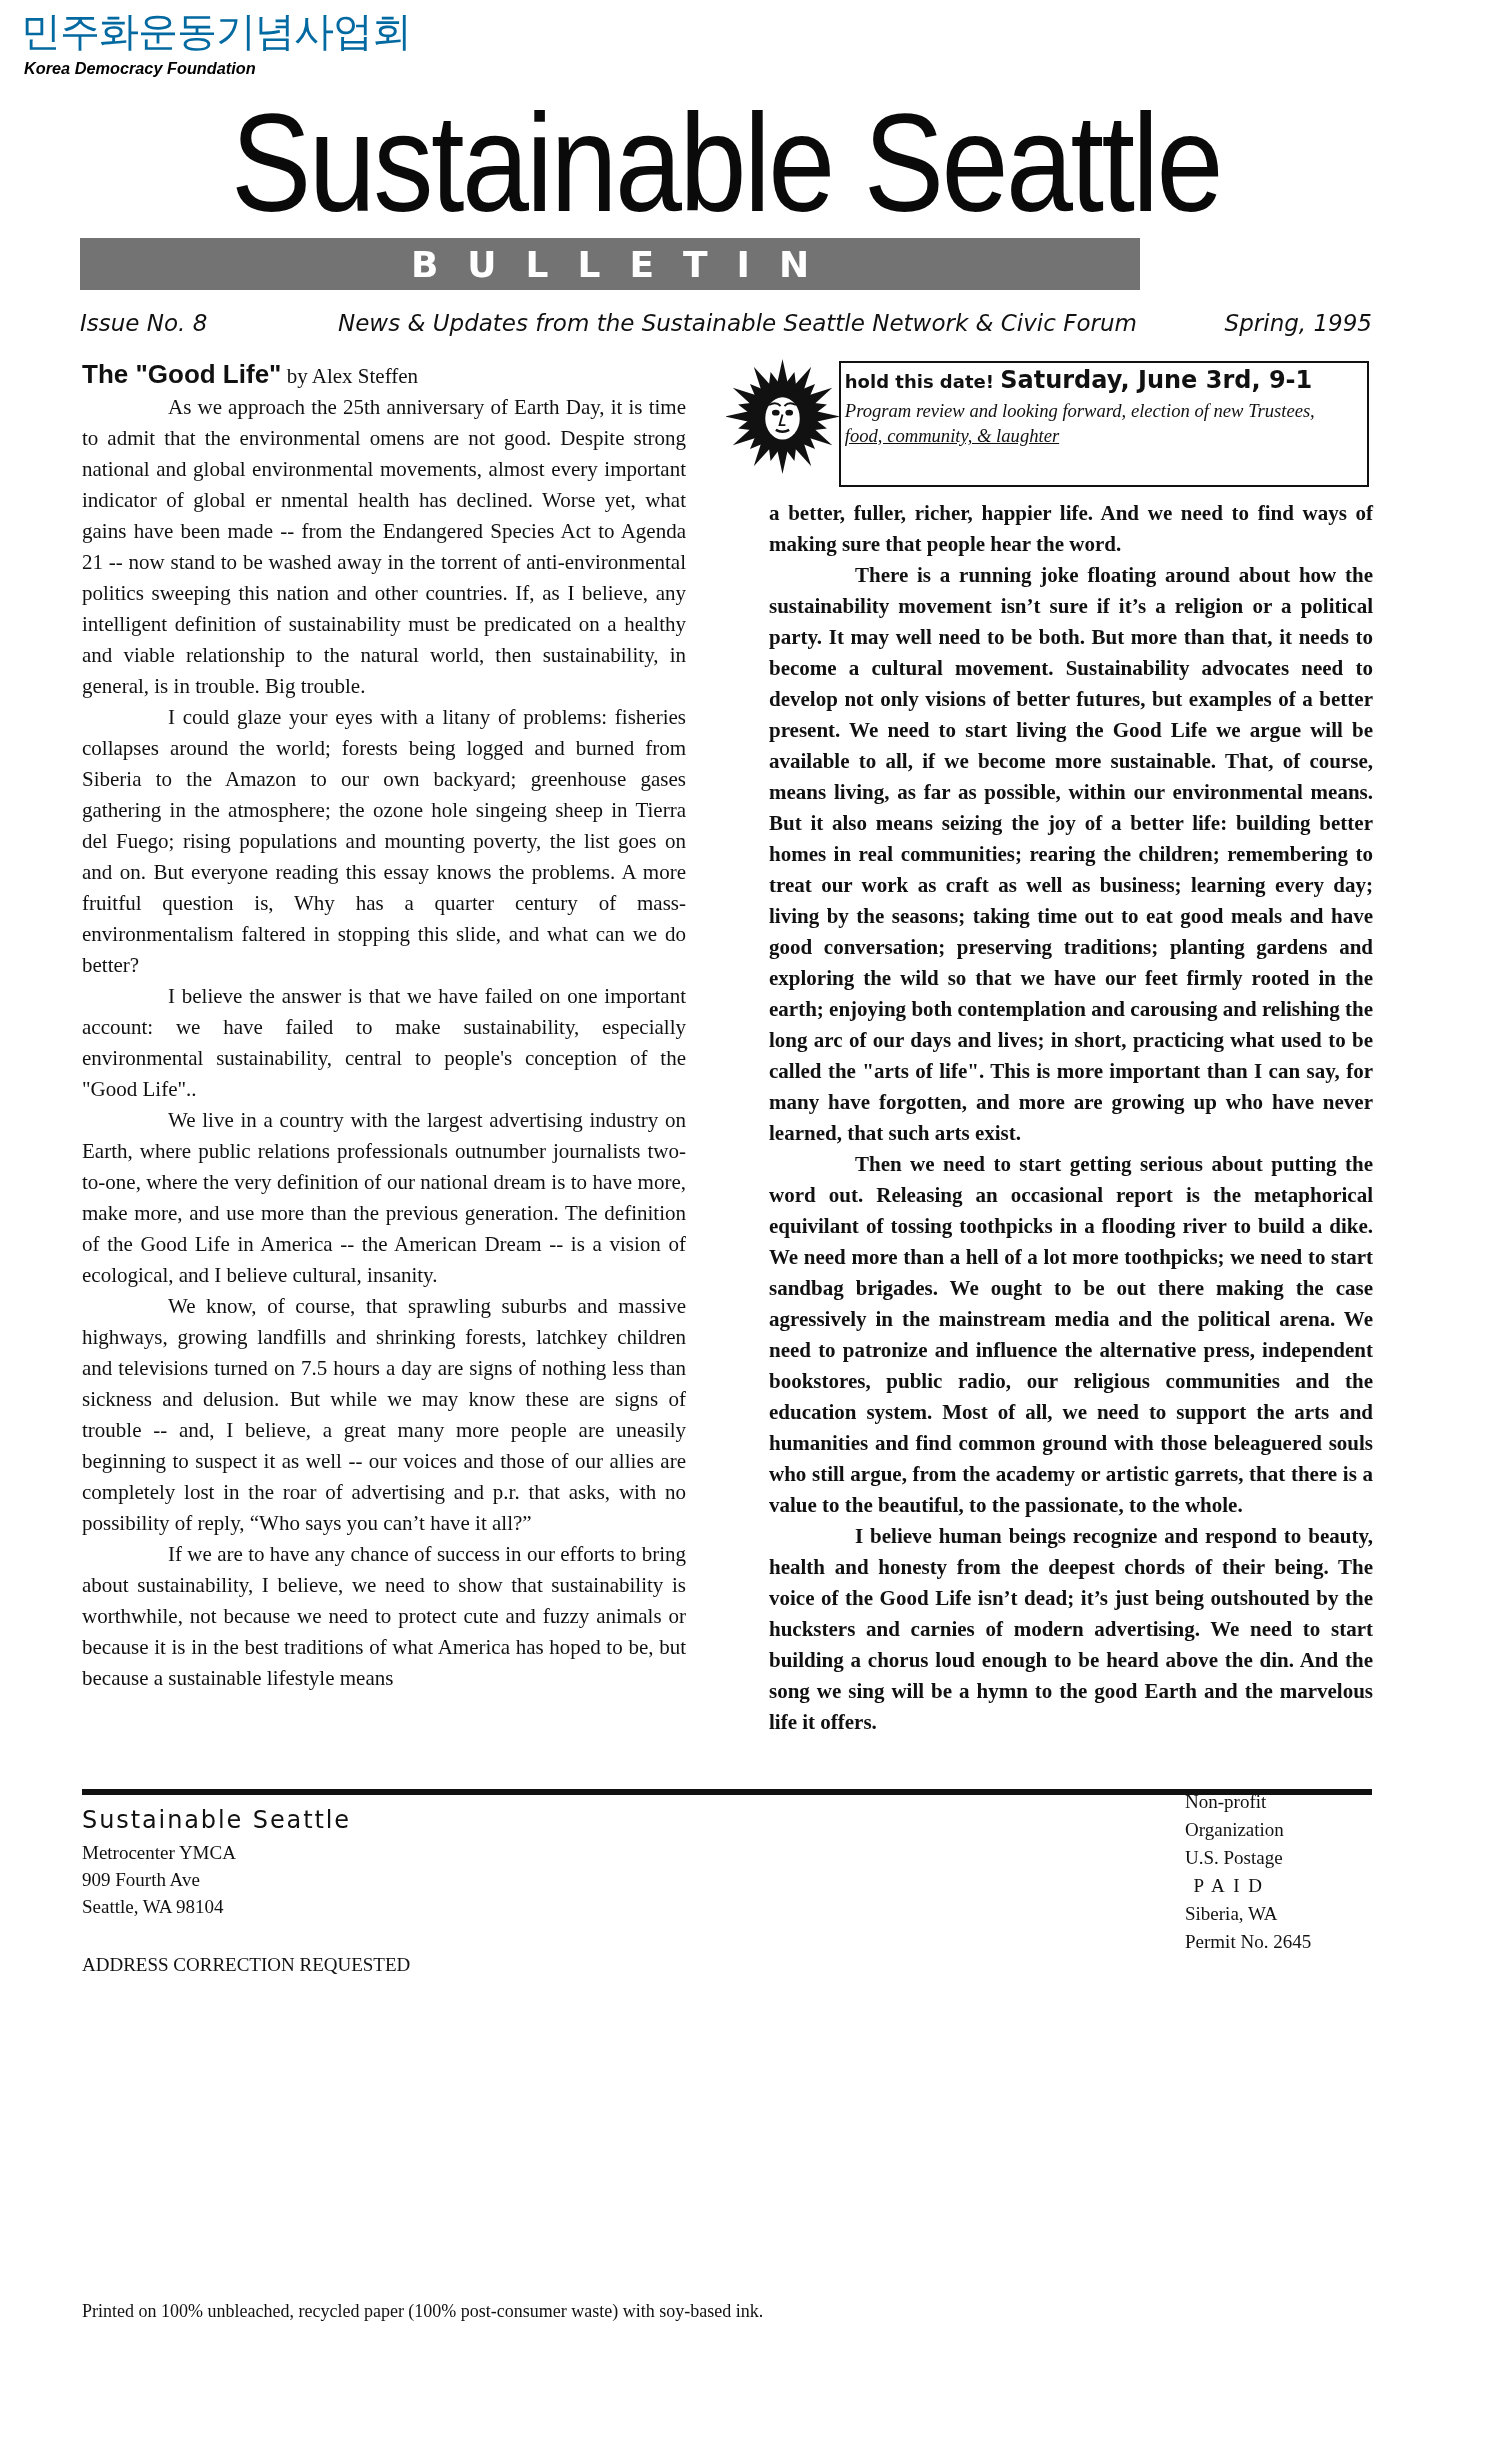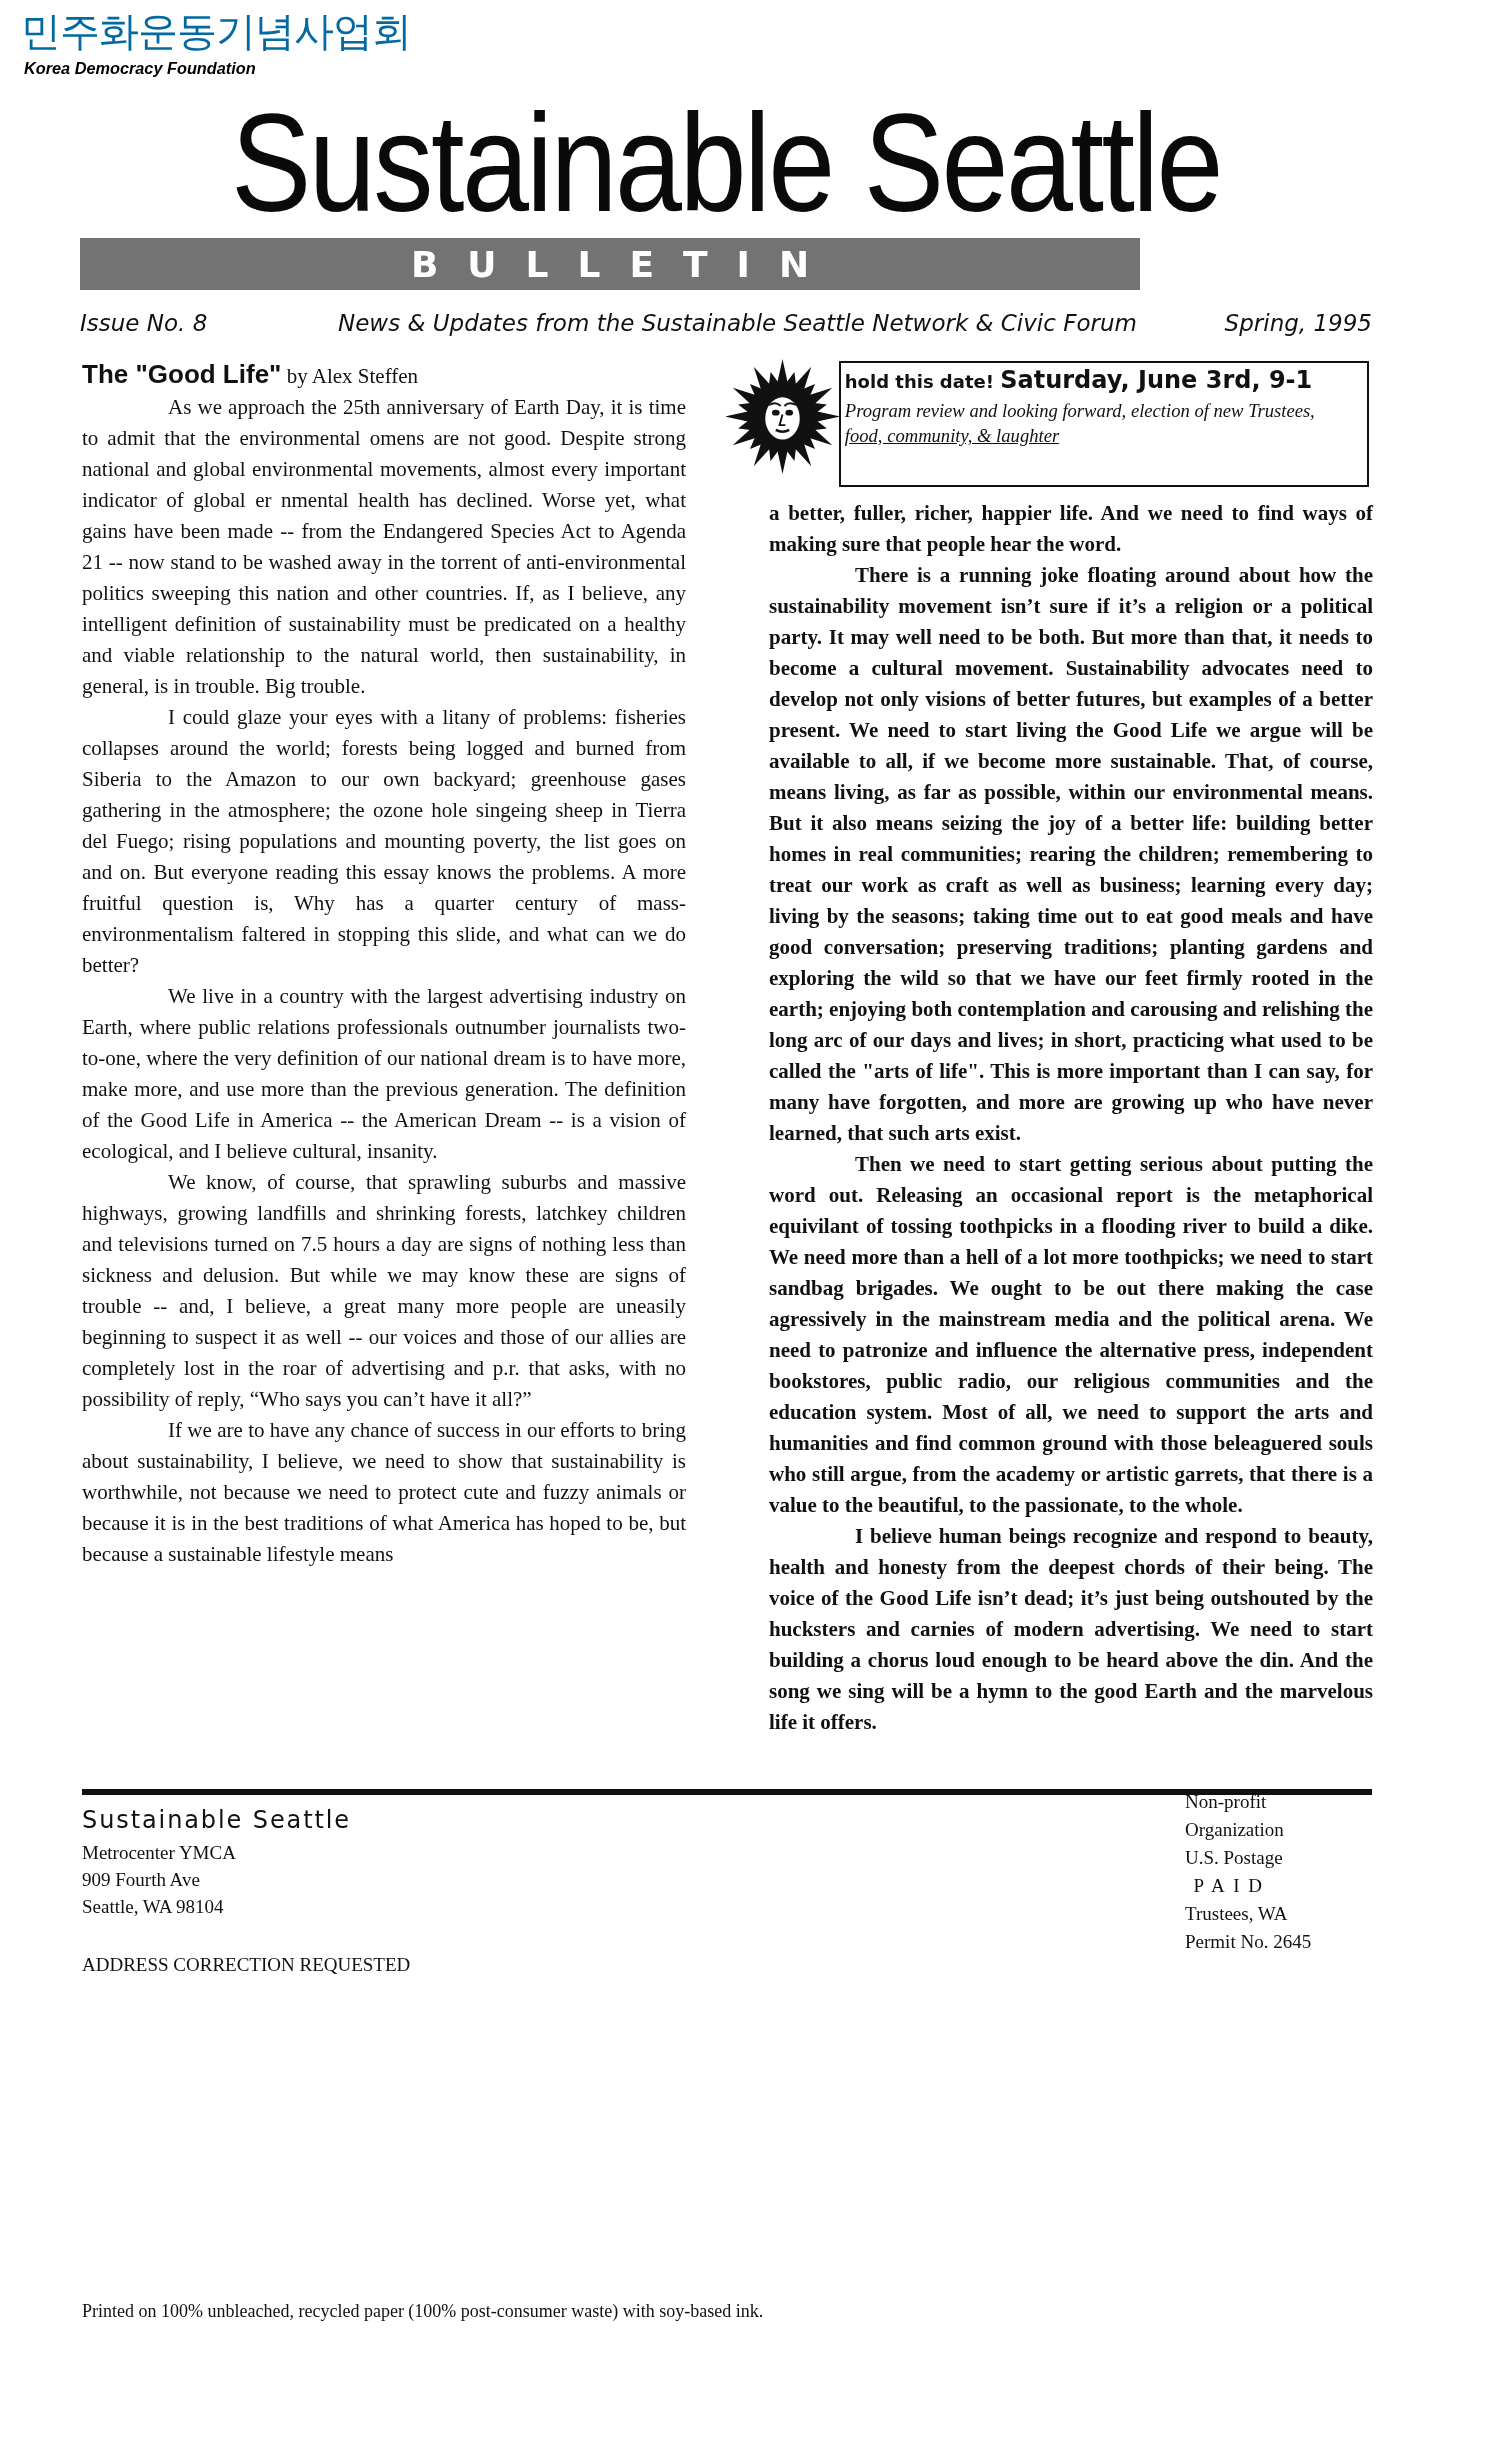--- a/index.html
+++ b/index.html
@@ -97,20 +97,21 @@
   <span class="issue-season">Spring, 1995</span>
 </div>
 
 <div class="col col-left">
   <p class="article-title noindent">
     <span class="t">The "Good Life"</span>
     <span>by Alex Steffen</span>
   </p>
   <p>As we approach the 25th anniversary of Earth Day, it is time to admit that the environmental omens are not good. Despite strong national and global environmental movements, almost every important indicator of global er   nmental health has declined. Worse yet, what gains have been made -- from the Endangered Species Act to Agenda 21 -- now stand to be washed away in the torrent of anti-environmental politics sweeping this nation and other countries.  If, as I believe, any intelligent definition of sustainability must be predicated on a healthy and viable relationship to the natural world, then sustainability, in general, is in trouble.  Big trouble.</p>
   <p>I could glaze your eyes with a litany of problems: fisheries collapses around the world; forests being logged and burned from Siberia to the Amazon to our own backyard; greenhouse gases gathering in the atmosphere; the ozone hole singeing sheep in Tierra del Fuego; rising populations and mounting poverty, the list goes on and on. But everyone reading this essay knows the problems. A more fruitful question is, Why has a quarter century of mass-environmentalism faltered in stopping this slide, and what can we do better?</p>
+  <p>I believe the answer is that we have failed on one important account: we have failed to make sustainability, especially environmental sustainability, central to people's conception of the "Good Life"..</p>
   <p>We live in a country with the largest advertising industry on Earth, where public relations professionals outnumber journalists two-to-one, where the very definition of our national dream is to have more, make more, and use more than the previous generation. The definition of the Good Life in America -- the American Dream -- is a vision of ecological, and I believe cultural, insanity.</p>
   <p>We know, of course, that sprawling suburbs and massive highways, growing landfills and shrinking forests, latchkey children and televisions turned on 7.5 hours a day are signs of nothing less than sickness and delusion. But while we may know these are signs of trouble -- and, I believe, a great many more people are uneasily beginning to suspect it as well -- our voices and those of our allies are completely lost in the roar of advertising and p.r. that asks, with no possibility of reply, “Who says you can’t have it all?”</p>
   <p>If we are to have any chance of success in our efforts to bring about sustainability, I believe, we need to show that sustainability is worthwhile, not because we need to protect cute and fuzzy animals or because it is in the best traditions of what America has hoped to be, but because a sustainable lifestyle means</p>
 </div>
 
 <div class="abs sun-logo">
   <svg width="113" height="117" viewBox="0 0 118 122">
     <g transform="translate(59,61)">
       <g fill="#111">
         <polygon points="0,-60 7,-28 -7,-28"></polygon>
@@ -172,18 +173,18 @@
   <div>909 Fourth Ave</div>
   <div>Seattle, WA  98104</div>
 </div>
 <div class="abs addr-correction">ADDRESS CORRECTION REQUESTED</div>
 
 <div class="abs postage">
   <div>Non-profit</div>
   <div>Organization</div>
   <div>U.S. Postage</div>
   <div class="paid">PAID</div>
-  <div>Trustees, WA</div>
+  <div>Siberia, WA</div>
   <div>Permit No. 2645</div>
 </div>
 
 <div class="abs printed-note">Printed on 100% unbleached, recycled paper (100% post-consumer waste) with soy-based ink.</div>
 
 
 </body></html>

